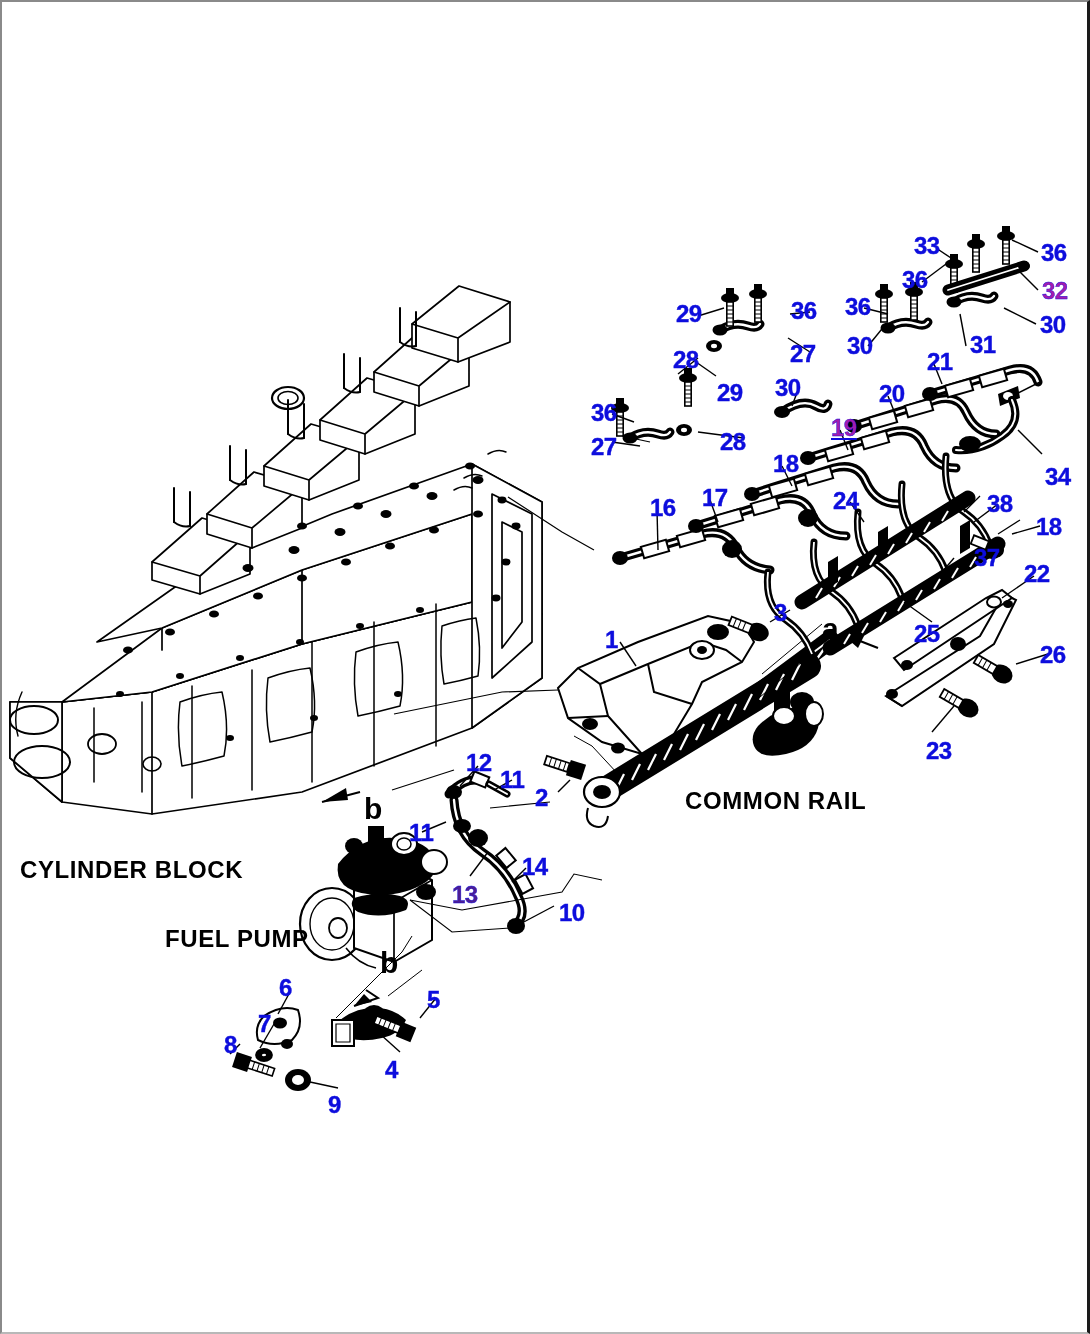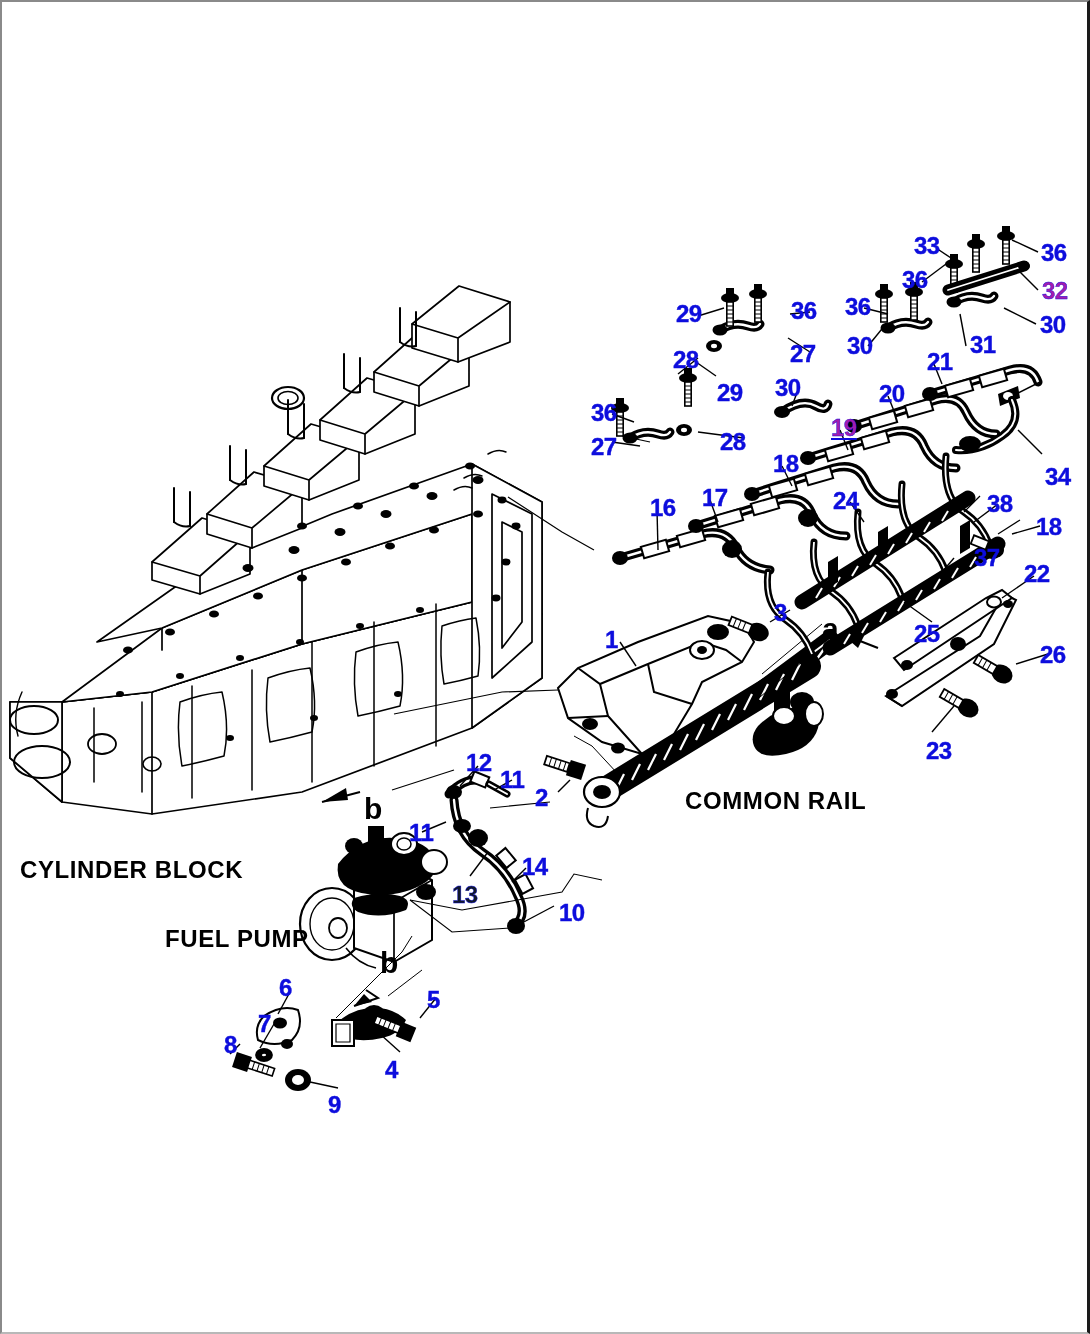--- a/index.html
+++ b/index.html
@@ -648,21 +648,21 @@
       <div class="num" style="left: 772px; top: 598px; color: rgb(13, 13, 221);">3</div>
       <div class="num" style="left: 383px; top: 1055px; color: rgb(13, 13, 221);">4</div>
       <div class="num" style="left: 425px; top: 985px; color: rgb(13, 13, 221);">5</div>
       <div class="num" style="left: 277px; top: 973px; color: rgb(13, 13, 221);">6</div>
       <div class="num" style="left: 256px; top: 1009px; color: rgb(13, 13, 221);">7</div>
       <div class="num" style="left: 222px; top: 1030px; color: rgb(13, 13, 221);">8</div>
       <div class="num" style="left: 326px; top: 1090px; color: rgb(13, 13, 221);">9</div>
       <div class="num" style="left: 557px; top: 898px; color: rgb(13, 13, 221);">10</div>
       <div class="num" style="left: 498px; top: 765px; color: rgb(13, 13, 221);">11</div>
       <div class="num" style="left: 464px; top: 748px; color: rgb(13, 13, 221);">12</div>
-      <div class="num" style="left: 450px; top: 880px; color: #0f172a;">13</div>
+      <div class="num" style="left: 450px; top: 880px; color: #4c1d95;">13</div>
       <div class="num" style="left: 520px; top: 852px; color: rgb(13, 13, 221);">14</div>
       <div class="num" style="left: 407px; top: 818px; color: rgb(13, 13, 221);">11</div>
       <div class="num" style="left: 648px; top: 493px; color: rgb(13, 13, 221);">16</div>
       <div class="num" style="left: 700px; top: 483px; color: rgb(13, 13, 221);">17</div>
       <div class="num" style="left: 771px; top: 449px; color: rgb(13, 13, 221);">18</div>
       <div class="num" style="left: 829px; top: 413px; color: #a21caf; text-decoration: underline;">19</div>
       <div class="num" style="left: 877px; top: 379px; color: rgb(13, 13, 221);">20</div>
       <div class="num" style="left: 925px; top: 347px; color: rgb(13, 13, 221);">21</div>
       <div class="num" style="left: 1022px; top: 559px; color: rgb(13, 13, 221);">22</div>
       <div class="num" style="left: 912px; top: 736px; color: rgb(13, 13, 221); margin-left: 12px;">23</div>

